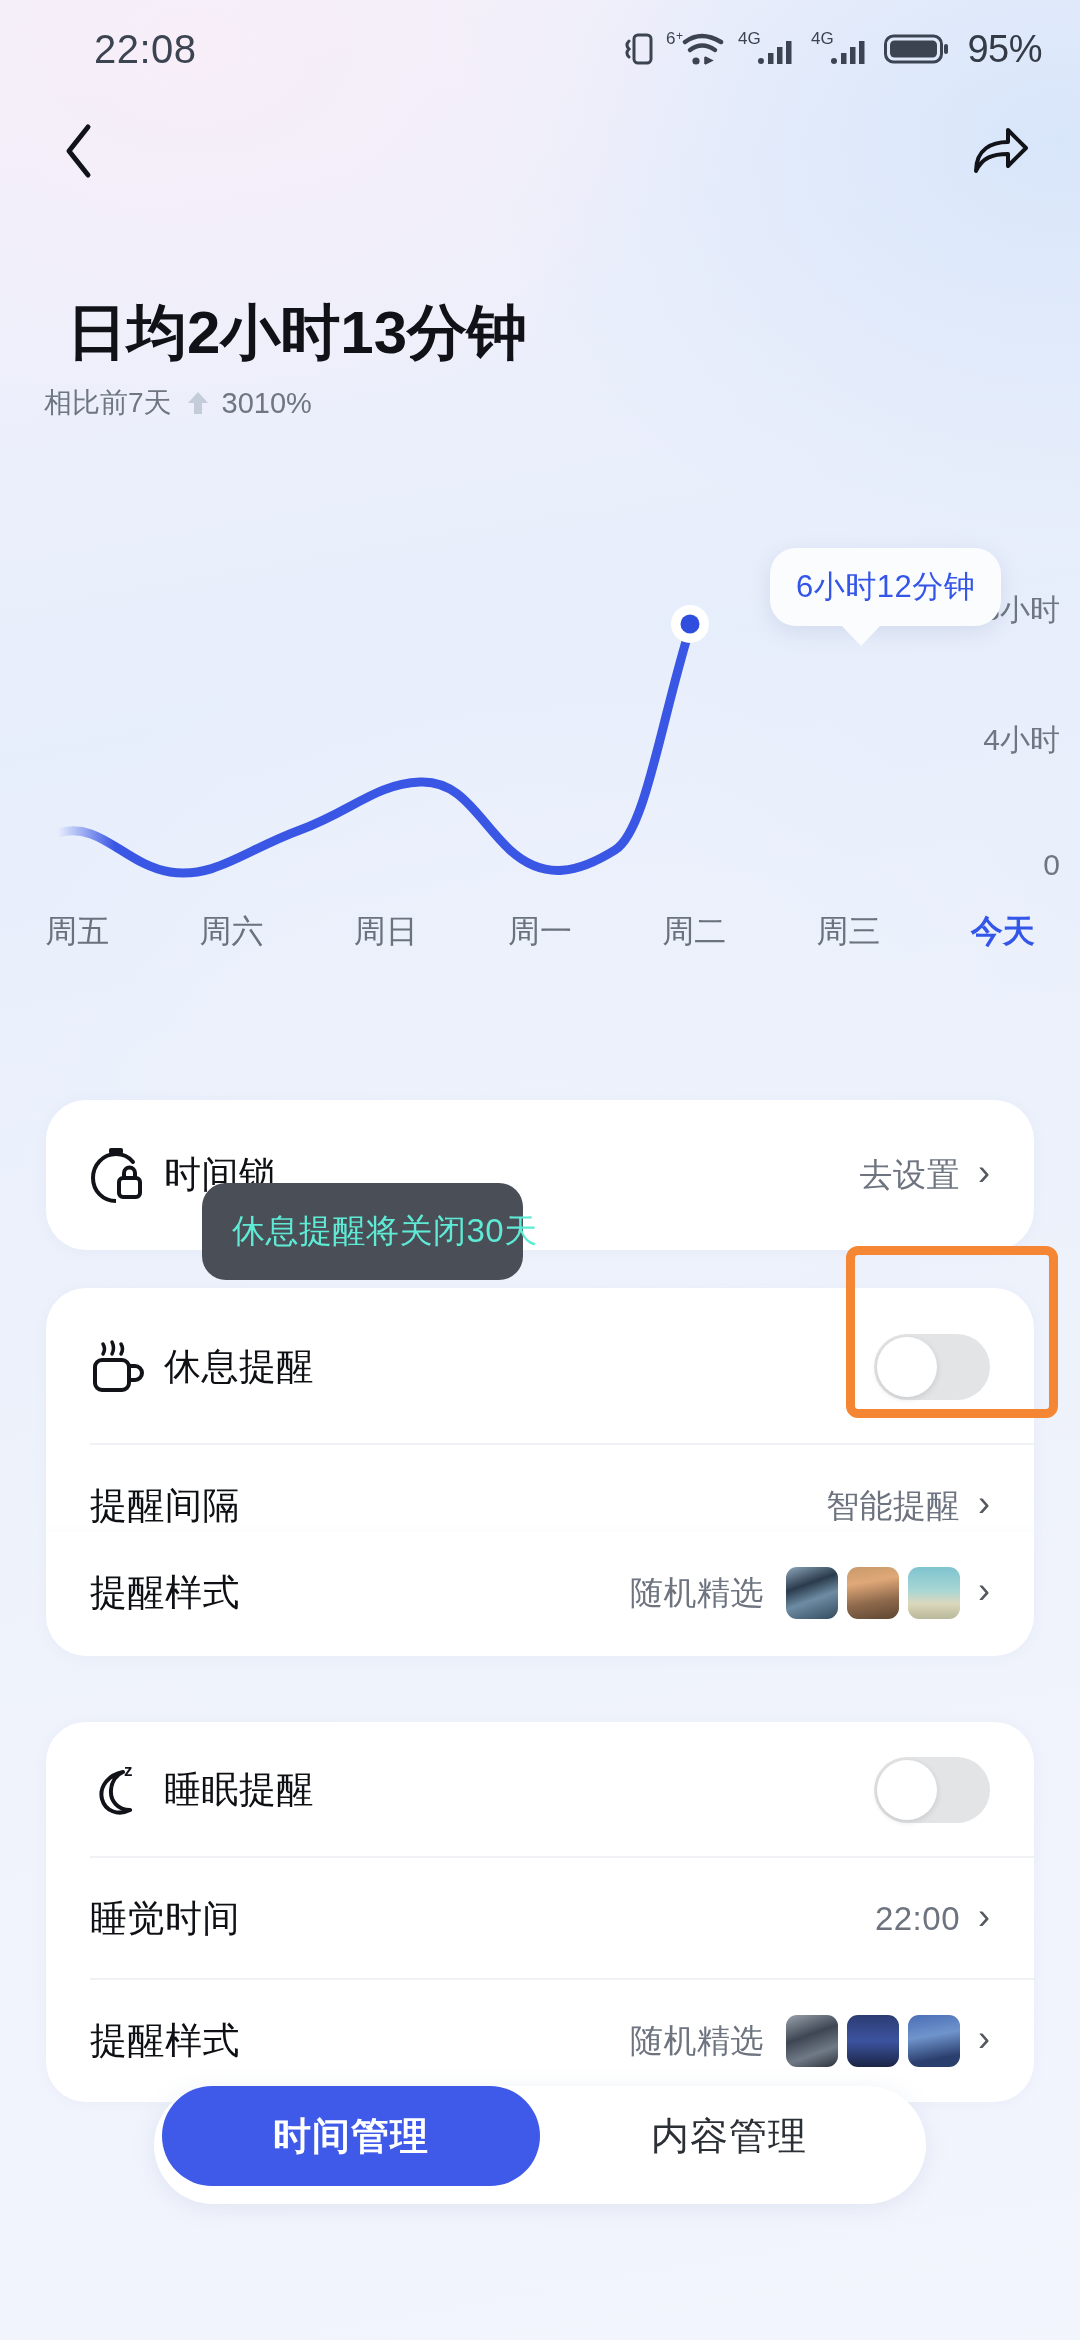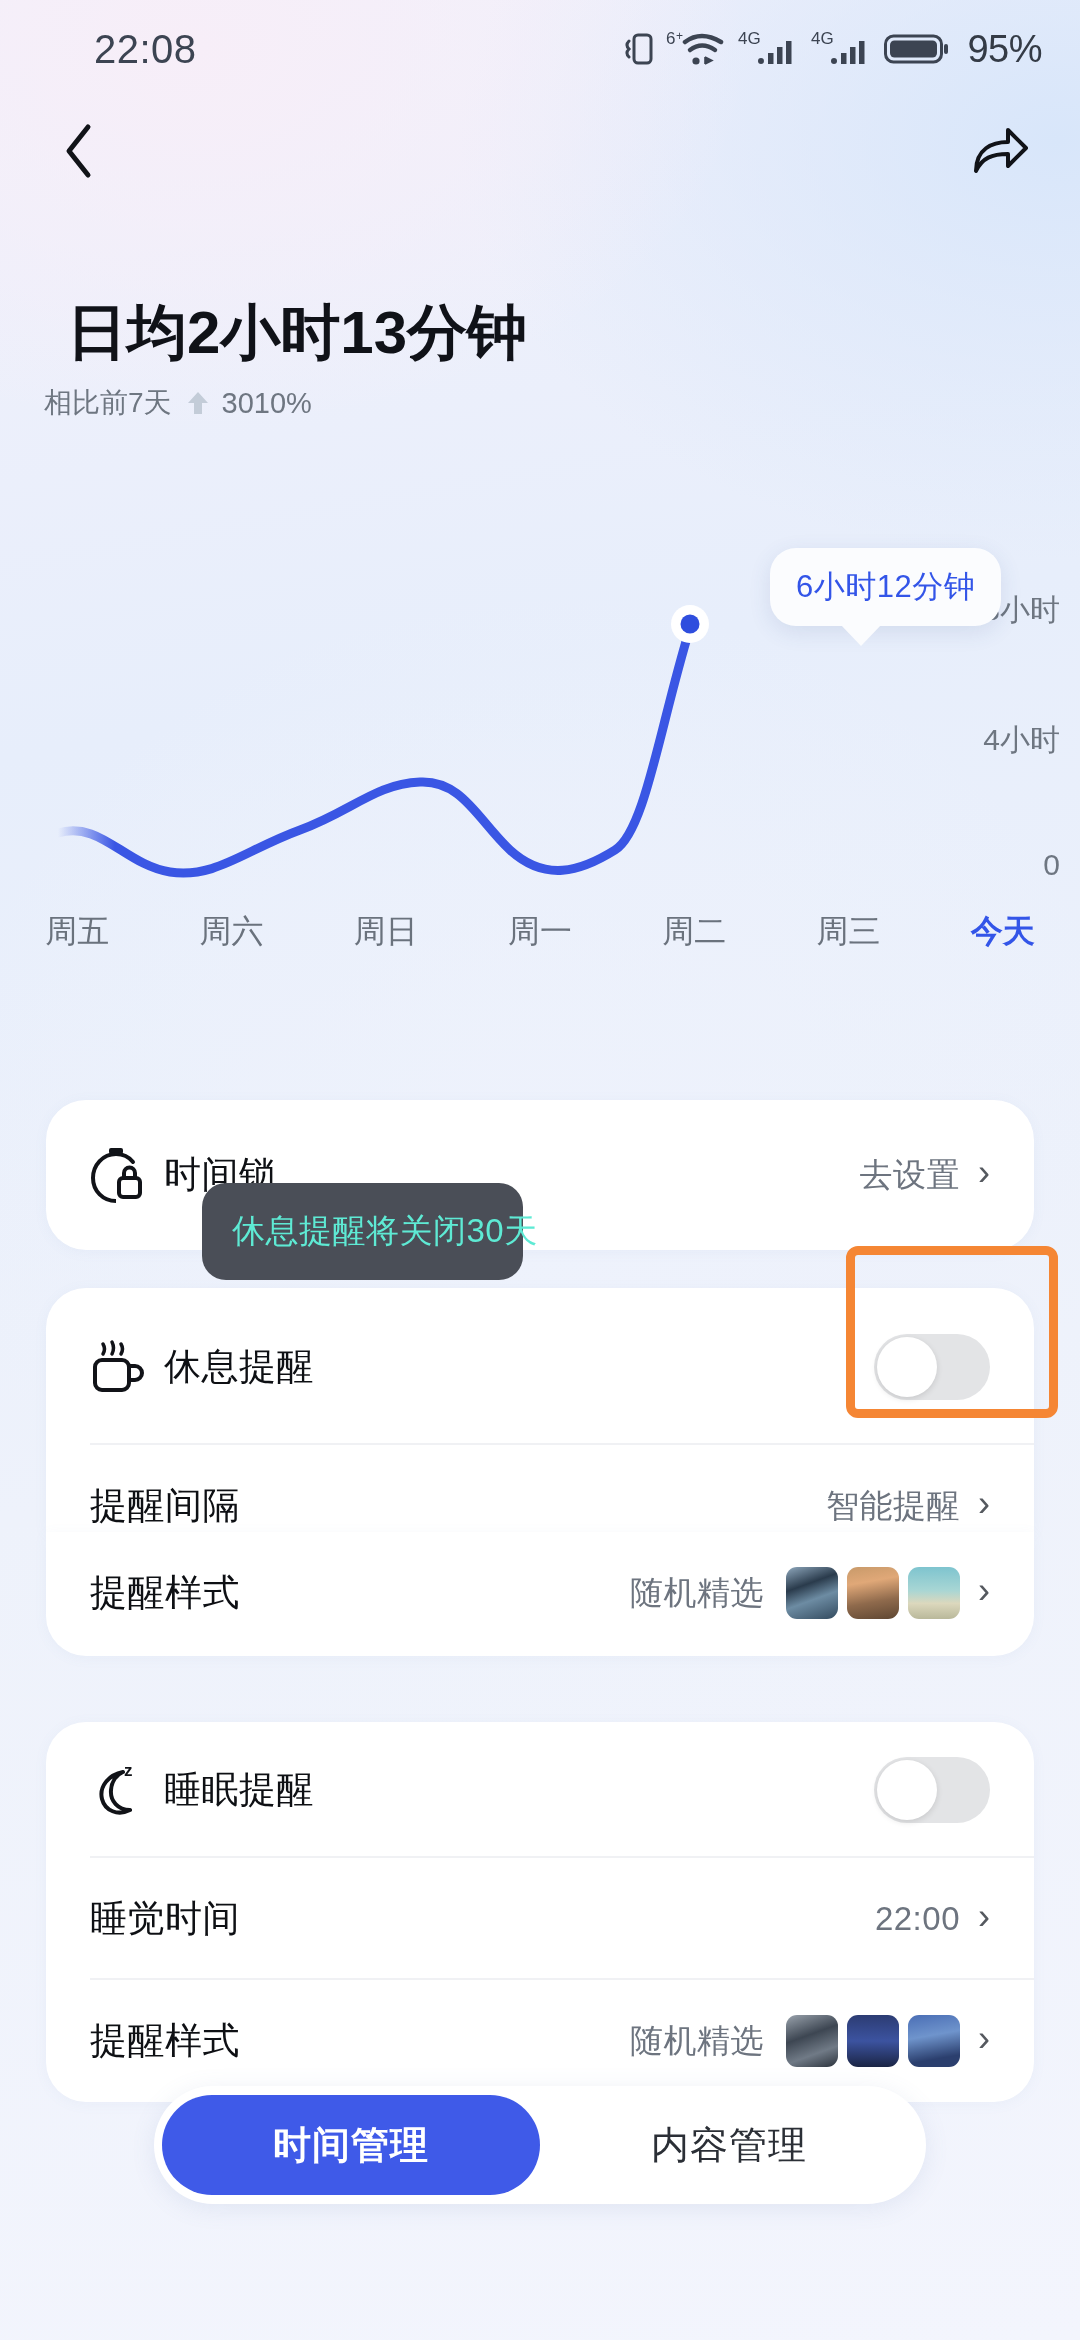--- a/index.html
+++ b/index.html
@@ -129,21 +129,21 @@
 
   
   .highlight {
     position:absolute; left:846px; top:1246px; width:212px; height:172px;
     border:9px solid #f58634; border-radius:12px; z-index:50;
   }
 
   
   .tabbar {
     position:absolute; left:154px; top:2086px; width:772px; height:118px;
-    background:#ffffff; border-radius:59px; display:flex; align-items:center;
+    background:#ffffff; border-radius:59px; display:flex; 
     box-shadow:0 4px 24px rgba(100,120,170,0.12); z-index:30; padding:0 8px;
   }
   .tab {
     flex:1; height:100px; border-radius:50px; display:flex;
     align-items:center; justify-content:center;
     font-size:38px; color:#2b2f36; letter-spacing:1px;
   }
   .tab.active { background:#3f5ae8; color:#ffffff; font-weight:bold; }
 </style>
 </head>

